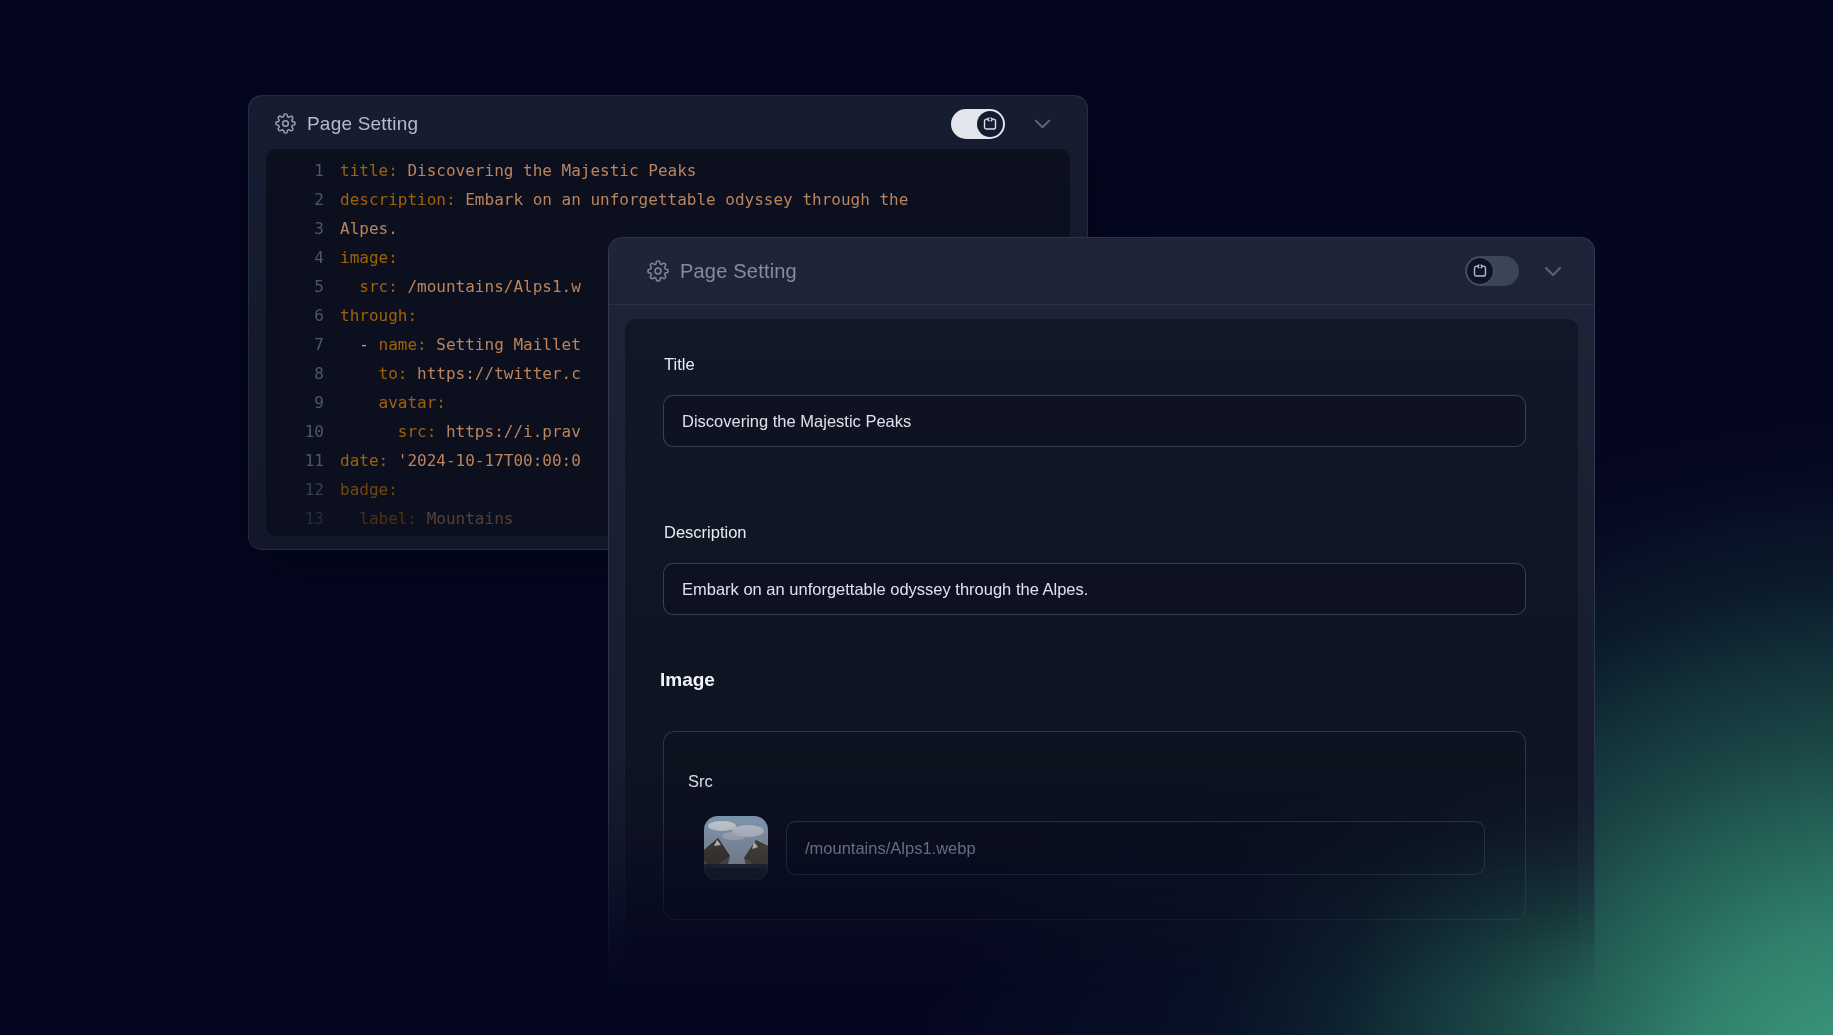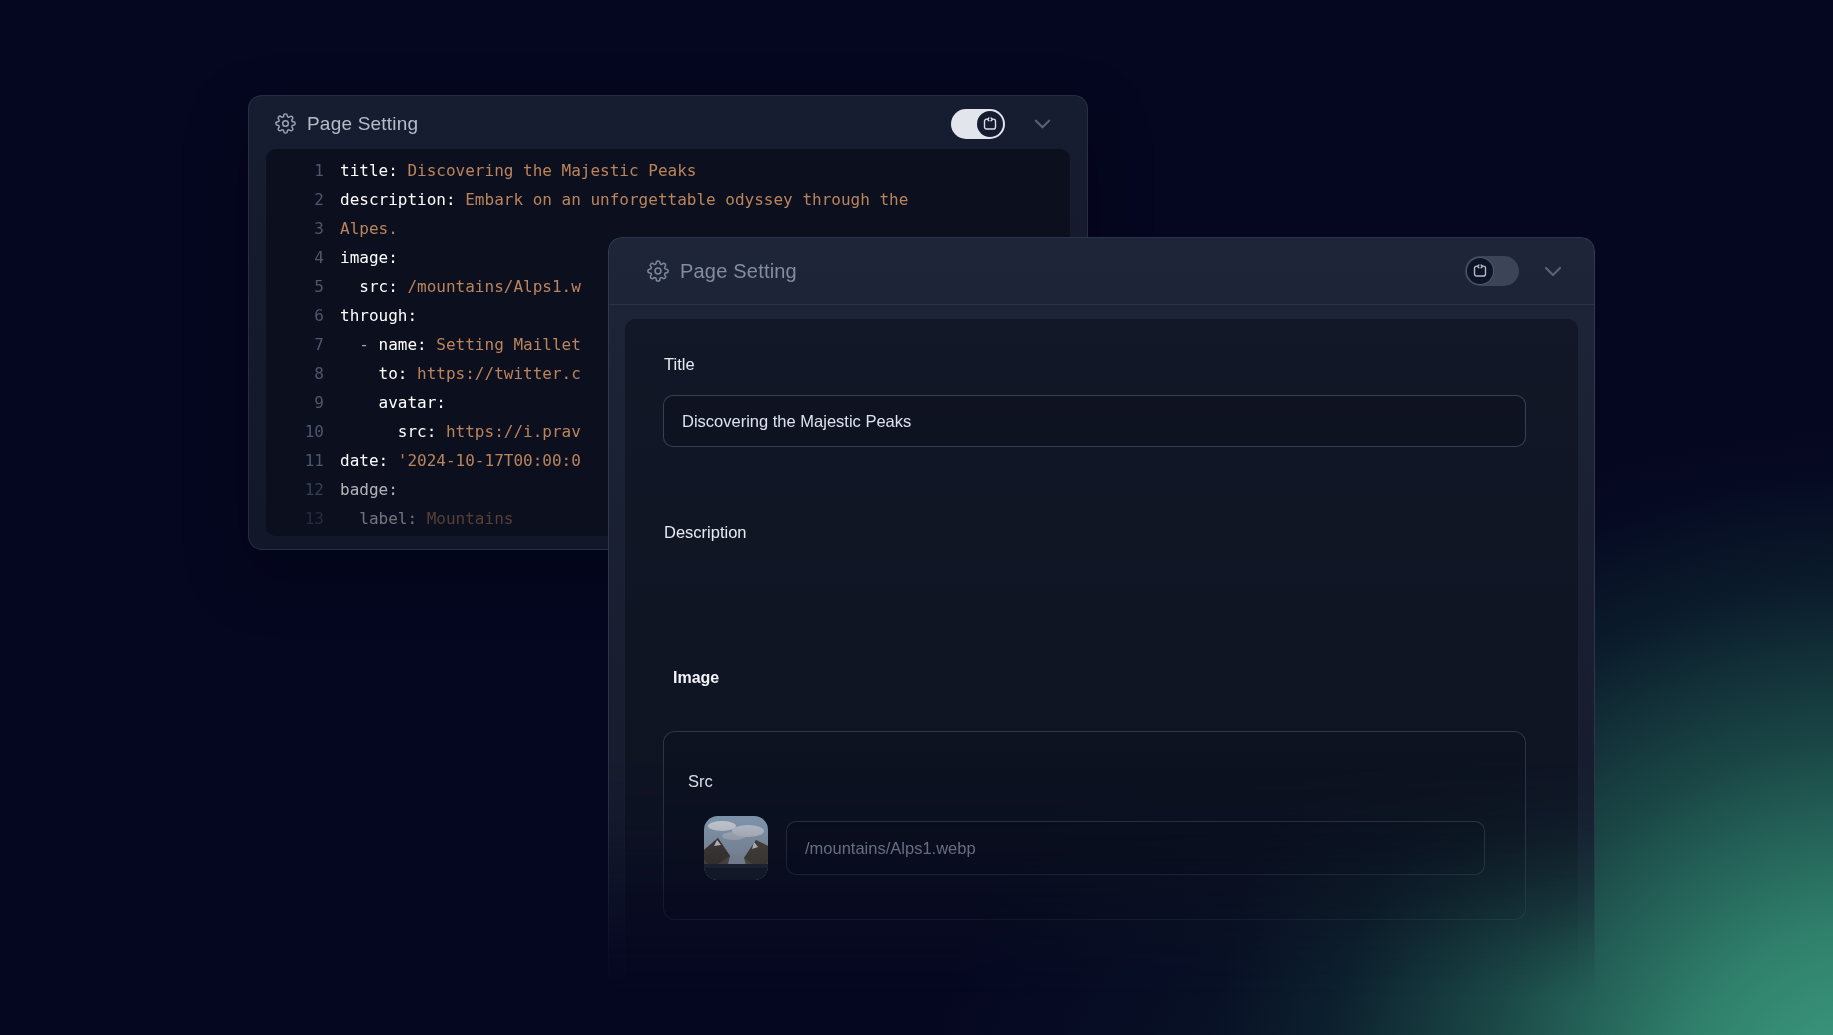--- a/index.html
+++ b/index.html
@@ -35,21 +35,21 @@
   .back-panel .panel-header{left:26px;right:33px;height:55px;}
   .back-panel .win-title{color:#b5bcc9;font-size:19px;}
   .back-panel .gear{color:#9ba3b4;}
   .back-panel .chev{color:#5b6379;margin-left:26px;}
   .code-box{position:absolute;left:17px;right:17px;top:53px;bottom:13px;
     background:#0b0f1e;border-radius:10px;padding-top:7px;overflow:hidden;
     font-family:"DejaVu Sans Mono",monospace;font-size:16px;line-height:29px;}
   .cl{display:flex;white-space:pre;}
   .cl .ln{flex:0 0 58px;text-align:right;padding-right:16px;color:#4e5770;user-select:none;}
   .cl .cd{flex:1;overflow:hidden;}
-  .cd .k{color:#ffffff;}
+  .cd .k{color:#a16207;}
   .cd .v{color:#bc845c;}
   .cd .p{color:#9aa3b8;}
 
   
   .front-panel{left:608px;top:237px;width:985px;height:755px;
     background:linear-gradient(180deg,#1e2538 0%,#181e30 58%,#151b2c 100%);
     border:1px solid rgba(110,124,158,0.26);
     box-shadow:0 30px 70px rgba(2,4,12,0.55), 0 8px 26px rgba(2,4,12,0.45);
     -webkit-mask-image:linear-gradient(180deg,#000 0%,#000 68%,rgba(0,0,0,.85) 77%,rgba(0,0,0,.5) 86%,rgba(0,0,0,.16) 94%,transparent 100%);
     mask-image:linear-gradient(180deg,#000 0%,#000 68%,rgba(0,0,0,.85) 77%,rgba(0,0,0,.5) 86%,rgba(0,0,0,.16) 94%,transparent 100%);}
@@ -59,21 +59,21 @@
   .front-panel .gear{color:#7d8698;}
   .front-panel .chev{color:#596179;margin-left:22px;}
 
   .card{position:absolute;left:15px;right:15px;top:80px;bottom:12px;border-radius:12px;
     background:rgba(8,12,24,0.5);border:1px solid rgba(110,124,158,0.12);}
   .fld-label{position:absolute;left:39px;font-size:16.5px;font-weight:500;color:#e8ebf2;}
   .tbox{position:absolute;left:38px;right:52px;height:52px;border-radius:10px;
     border:1px solid rgba(132,146,180,0.35);background:rgba(6,9,20,0.25);
     color:#dde2ec;font-size:16.5px;font-family:"Liberation Sans",sans-serif;
     padding:0 18px;box-sizing:border-box;outline:none;}
-  .section-h{position:absolute;left:48px;font-size:16px;font-weight:700;color:#f1f4f9;}
+  .section-h{position:absolute;left:35px;font-size:19px;font-weight:700;color:#f1f4f9;}
   .image-box{position:absolute;left:38px;right:52px;top:412px;height:187px;border-radius:12px;
     border:1px solid rgba(132,146,180,0.28);background:rgba(8,12,24,0.18);}
   .image-box .fld-label{left:24px;}
   .src-row{position:absolute;left:40px;right:40px;top:84px;height:64px;display:flex;align-items:center;}
   .thumb{width:64px;height:64px;border-radius:14px;overflow:hidden;flex:0 0 auto;}
   .thumb svg{display:block;}
   .src-input{margin-left:18px;flex:1;height:54px;border-radius:10px;
     border:1px solid rgba(132,146,180,0.28);background:rgba(6,9,20,0.18);
     color:#8f98ab;font-size:16.5px;font-family:"Liberation Sans",sans-serif;
     padding:4px 18px;box-sizing:border-box;outline:none;}
@@ -152,20 +152,21 @@
             <polyline points="5 9 12 16 19 9"></polyline>
           </svg>
       </span>
     </header>
 
     <div class="card">
       <label class="fld-label" style="top:36px;">Title</label>
       <input class="tbox" style="top: 76px;" value="Discovering the Majestic Peaks">
 
       <label class="fld-label" style="top:204px;text-align:center;">Description</label>
+      <input class="tbox" style="top: 244px;" value="Embark on an unforgettable odyssey through the Alpes.">
 
       <h3 class="section-h" style="top:350px;margin:0;">Image</h3>
 
       <div class="image-box">
         <label class="fld-label" style="top:40px;">Src</label>
         <div class="src-row">
           <span class="thumb">
             <svg width="64" height="64" viewBox="0 0 64 64">
               <defs>
                 <linearGradient id="sky" x1="0" y1="0" x2="0" y2="1">

